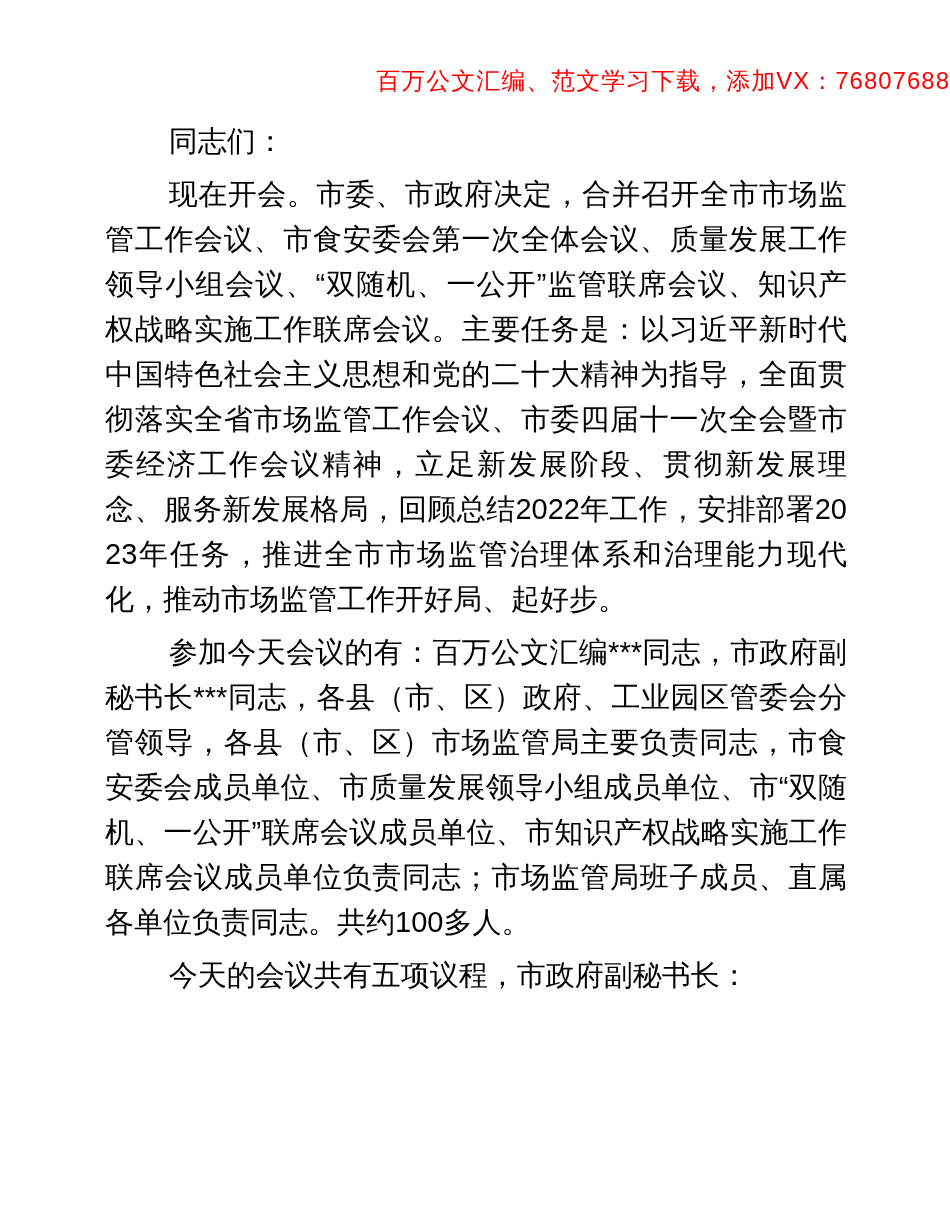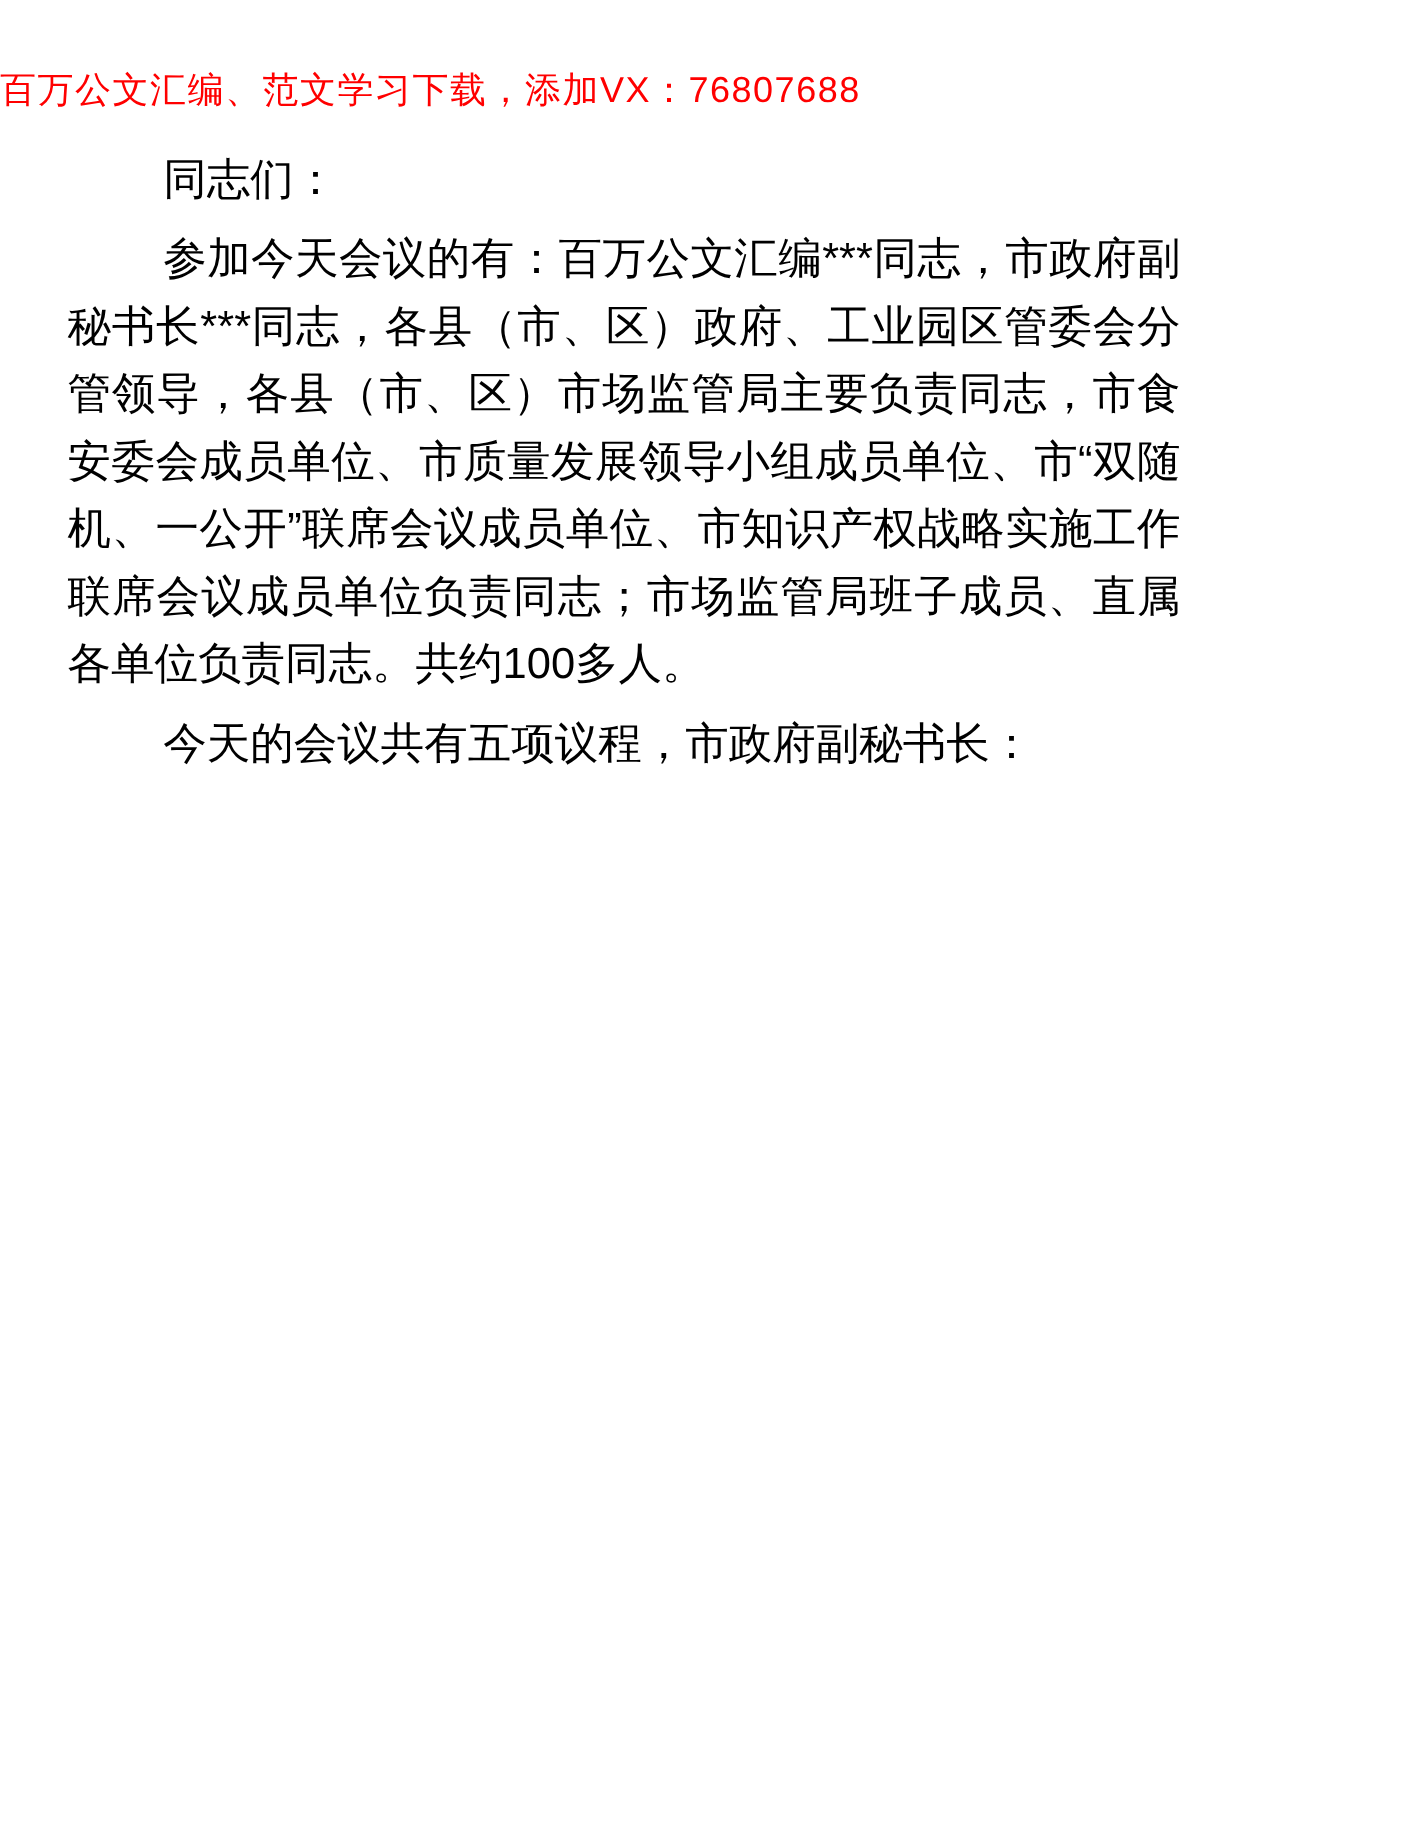--- a/index.html
+++ b/index.html
@@ -12,37 +12,37 @@
     width: 950px;
     height: 1230px;
     margin: 0 auto;
     background: #ffffff;
     font-family: "Liberation Sans", sans-serif;
     color: #000000;
     overflow: hidden;
     box-sizing: border-box;
   }
   .notice {
-    margin-top: 44px;
-    text-align: left;
+    margin-top: 65px;
+    text-align: right;
     font-size: 24px;
     font-weight: 400;
     color: #ff0000;
     letter-spacing: 1px;
   }
   .doc-title {
     margin-top: 28px;
     text-align: center;
     font-size: 33px;
     font-weight: 700;
     color: #000000;
     letter-spacing: 1px;
   }
   .doc-body {
-    margin: 22px 105px 0 45px;
+    margin: 22px 105px 0 105px;
     width: 742px;
   }
   .doc-body p {
     margin: 0 0 8px 0;
     font-size: 29px;
     line-height: 45px;
     text-align: justify;
     text-justify: inter-ideograph;
     text-indent: 2.2em;
     color: #000000;
@@ -51,16 +51,17 @@
 </style>
 </head>
 <body>
 
 <div class="page">
   <div class="notice">百万公文汇编、范文学习下载，添加VX：76807688</div>
 
 
   <div class="doc-body">
     <p>同志们：</p>
+    <p>现在开会。市委、市政府决定，合并召开全市市场监管工作会议、市食安委会第一次全体会议、质量发展工作领导小组会议、“双随机、一公开”监管联席会议、知识产权战略实施工作联席会议。主要任务是：以习近平新时代中国特色社会主义思想和党的二十大精神为指导，全面贯彻落实全省市场监管工作会议、市委四届十一次全会暨市委经济工作会议精神，立足新发展阶段、贯彻新发展理念、服务新发展格局，回顾总结2022年工作，安排部署2023年任务，推进全市市场监管治理体系和治理能力现代化，推动市场监管工作开好局、起好步。</p>
     <p>参加今天会议的有：百万公文汇编***同志，市政府副秘书长***同志，各县（市、区）政府、工业园区管委会分管领导，各县（市、区）市场监管局主要负责同志，市食安委会成员单位、市质量发展领导小组成员单位、市“双随机、一公开”联席会议成员单位、市知识产权战略实施工作联席会议成员单位负责同志；市场监管局班子成员、直属各单位负责同志。共约100多人。</p>
     <p>今天的会议共有五项议程，市政府副秘书长：</p>
   </div>
 </div>
 
 </body></html>

